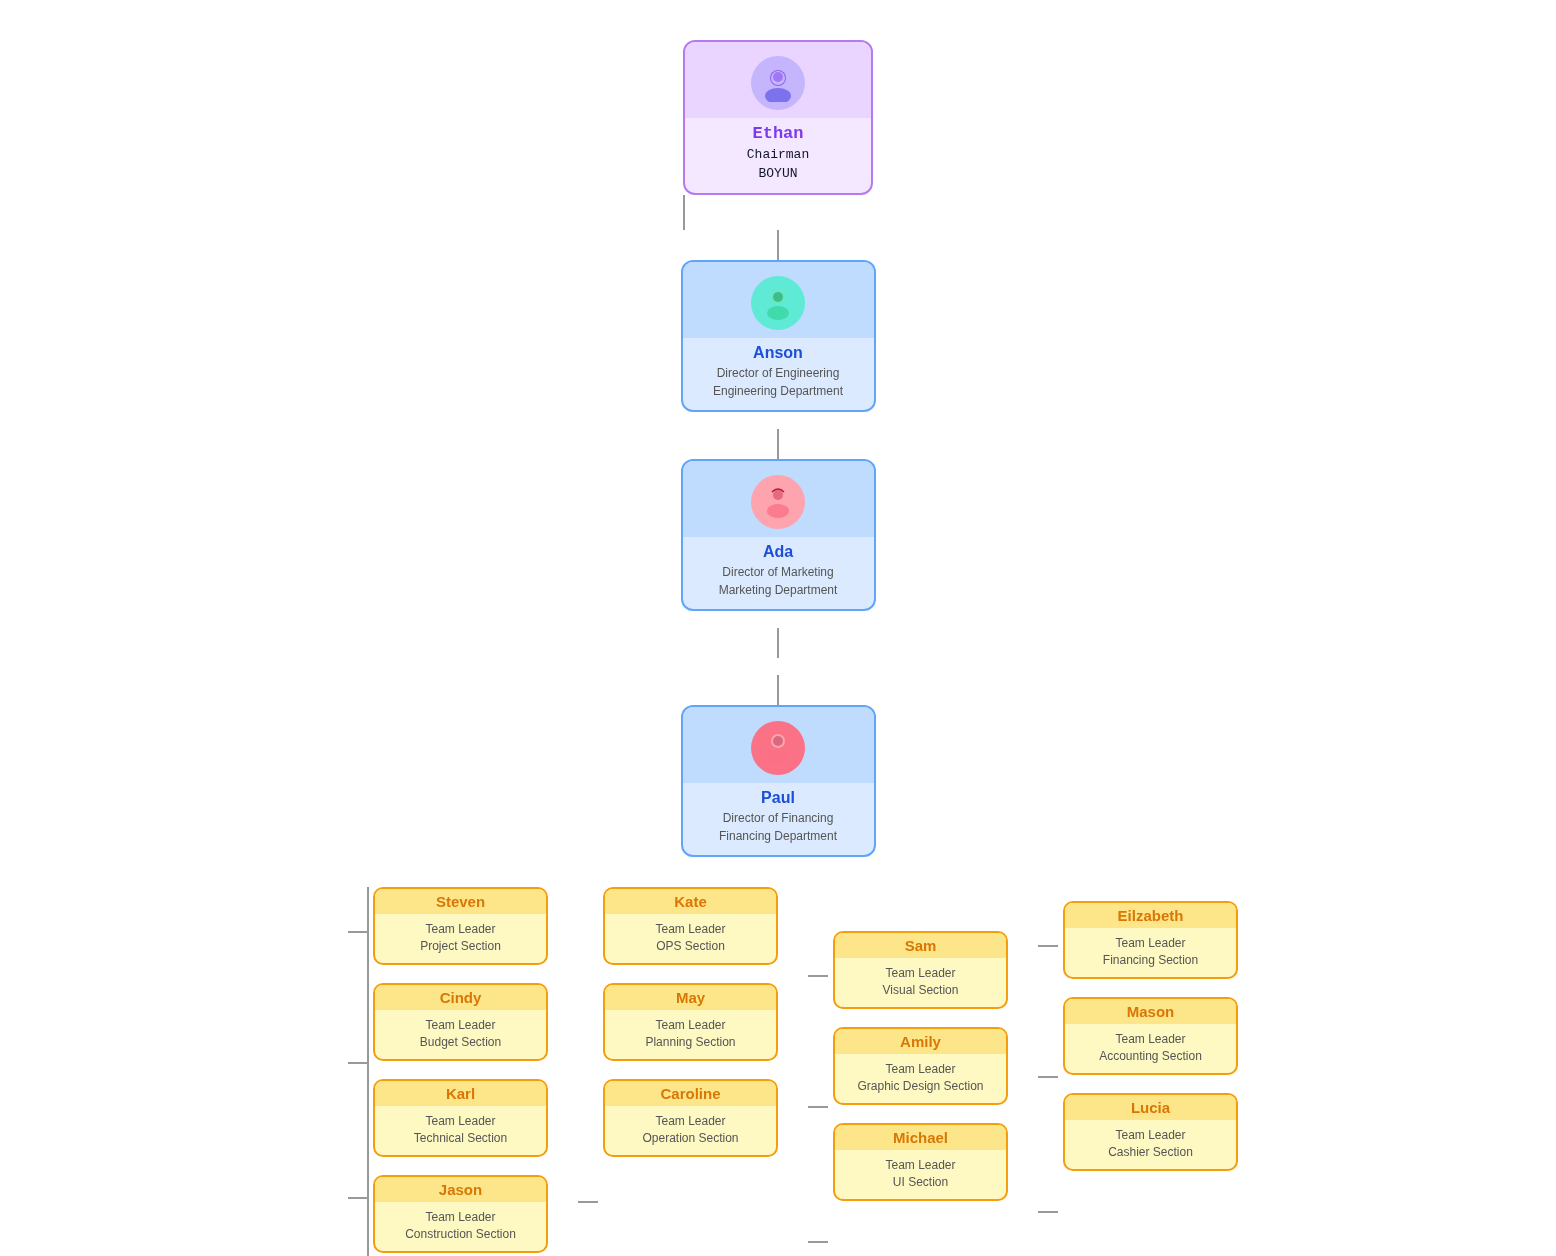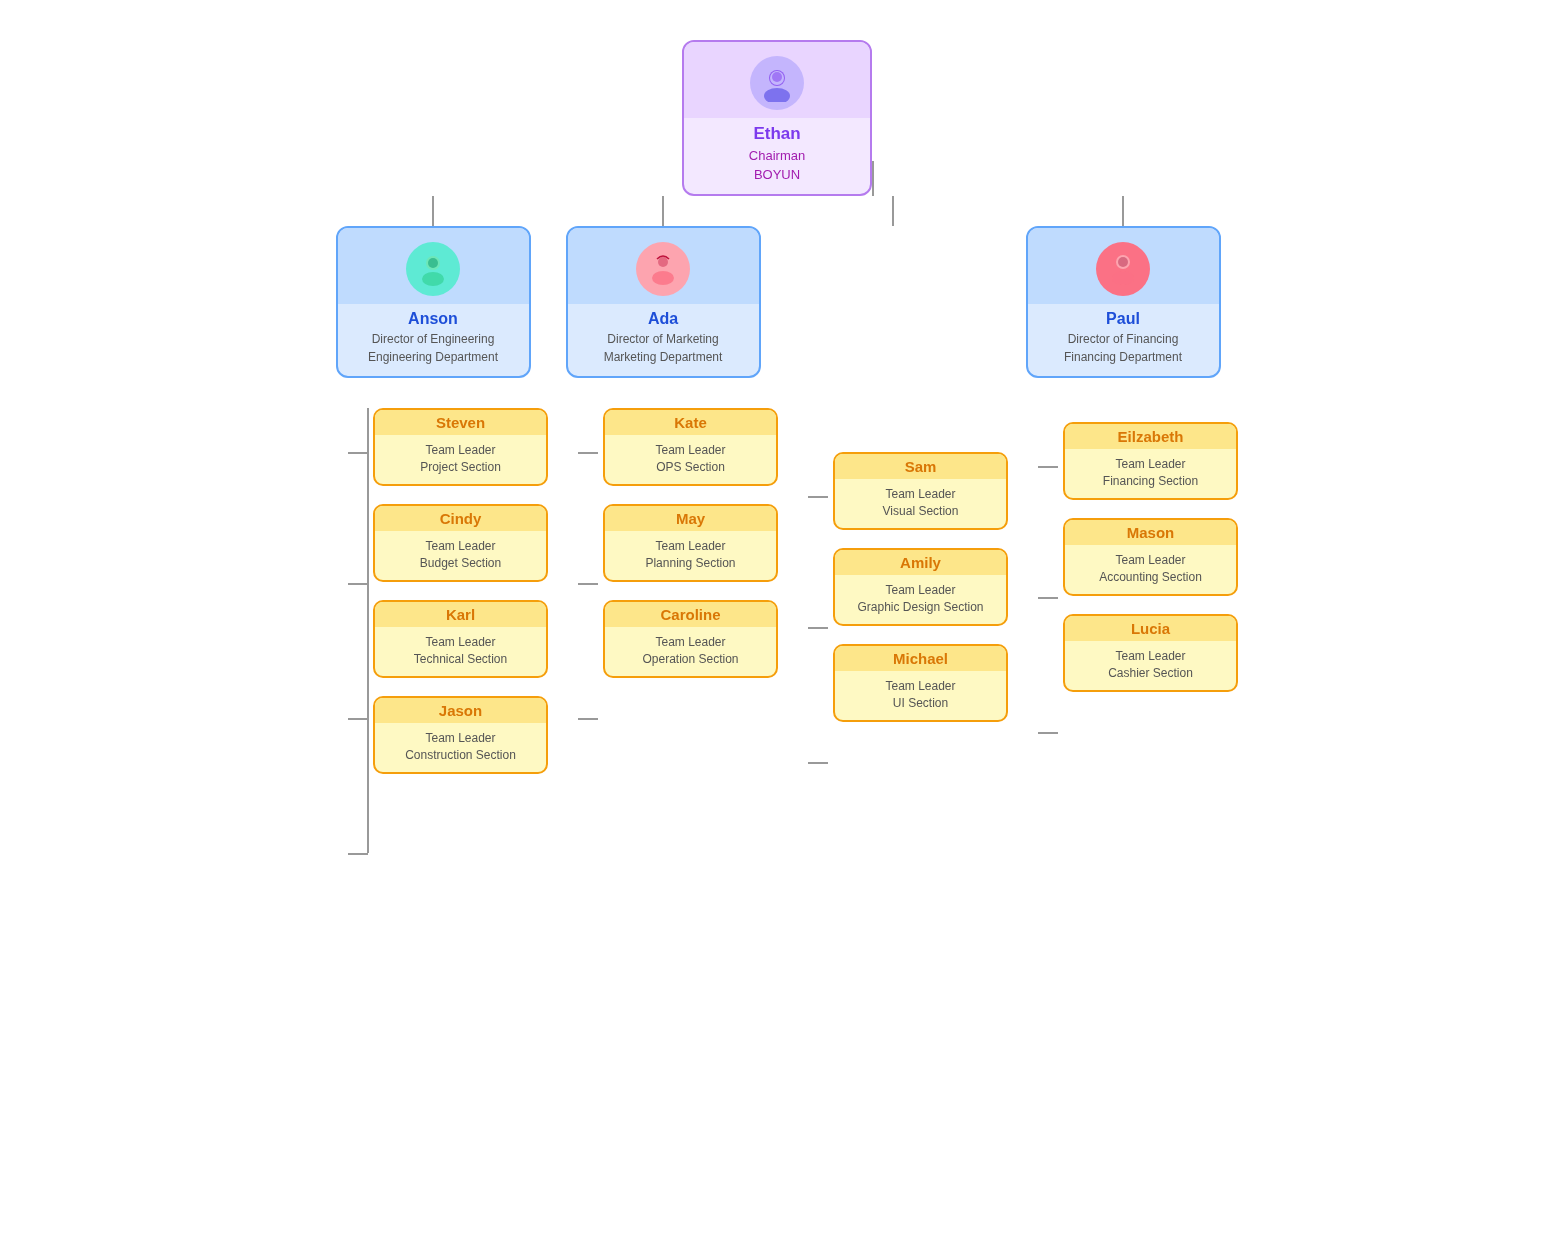--- a/index.html
+++ b/index.html
@@ -26,21 +26,21 @@
       justify-content: center;
       align-items: center;
     }
     .card-top .name {
       color: #7c3aed;
       font-weight: 700;
       font-size: 17px;
       margin-top: 6px;
     }
     .card-top .role, .card-top .dept {
-      color: #a21caf;
+      color: #0f172a;
       font-size: 13px;
       margin-top: 4px;
     }
 
     
     .card-director {
       border: 2px solid #60a5fa;
       border-radius: 12px;
       background: #dbeafe;
       width: 195px;
@@ -114,21 +114,21 @@
       display: flex;
       flex-direction: column;
       align-items: center;
     }
   </style>
 </head>
 <body>
 
 <div class="main-layout">
 
-  <div style="display:flex; flex-direction:row; align-items:flex-end; margin-top: 20px;">
+  <div style="display:flex; flex-direction:column; align-items:flex-start; margin-top: 20px; font-family: Liberation Mono, monospace;">
     <div class="card-top">
       <div class="card-header">
         <div class="avatar avatar-purple">
           <svg width="38" height="38" viewBox="0 0 38 38" fill="none" xmlns="http://www.w3.org/2000/svg">
             <circle cx="19" cy="14" r="8" fill="#7c3aed" opacity="0.7"></circle>
             <ellipse cx="19" cy="32" rx="13" ry="8" fill="#4f46e5" opacity="0.6"></ellipse>
             <circle cx="19" cy="14" r="7" fill="#c4b5fd"></circle>
             <circle cx="19" cy="13" r="5" fill="#7c3aed" opacity="0.5"></circle>
           </svg>
         </div>
@@ -138,21 +138,21 @@
       <div class="dept">BOYUN</div>
     </div>
 
     <div style="width:2px; height:35px; background:#999;"></div>
   </div>
 
   <div style="display:flex; flex-direction:column; align-items:center; width:100%;">
 
     <div style="position:relative; display:flex; flex-direction:row; justify-content:center; width:100%;">
 
-      <div style="display:flex; flex-direction:row; align-items:flex-start; gap:0;">
+      <div style="display:flex; flex-direction:column; align-items:flex-start; gap:17px;">
 
         <div style="display:flex; flex-direction:column; align-items:center; width:230px;">
           <div style="width:2px; height:30px; background:#999;"></div>
           <div class="card-director">
             <div class="card-header">
               <div class="avatar avatar-teal">
                 <svg width="36" height="36" viewBox="0 0 36 36" fill="none">
                   <circle cx="18" cy="12" r="7" fill="#6ee7b7"></circle>
                   <circle cx="18" cy="12" r="5" fill="#059669" opacity="0.5"></circle>
                   <ellipse cx="18" cy="28" rx="11" ry="7" fill="#34d399" opacity="0.7"></ellipse>
@@ -261,21 +261,21 @@
                 <div class="name">Jason</div>
               </div>
             <div class="role" style="margin-top:8px;">Team Leader</div>
             <div class="dept">Construction Section</div>
           </div>
         </div>
       </div>
     </div>
 
     <div style="width:230px; display:flex; flex-direction:column; align-items:center;">
-      <div style="display:flex; flex-direction:row; align-items:flex-start; width:100%;">
+      <div style="display:flex; flex-direction:row; align-items:flex-end; width:100%;">
         <div style="display:flex; flex-direction:column; align-items:flex-end; width:50px; position:relative;">
           <div style="position:absolute; left:49px; top:0; width:2px; height:100%; background:#999;"></div>
           <div style="width:20px; height:2px; background:#999; position:absolute; left:30px; top:44px;"></div>
           <div style="width:20px; height:2px; background:#999; position:absolute; left:30px; top:175px;"></div>
           <div style="width:20px; height:2px; background:#999; position:absolute; left:30px; top:310px;"></div>
         </div>
         <div style="display:flex; flex-direction:column; gap:18px; margin-left:5px;">
 
           <div class="card-team">
             <div class="card-header-team">

